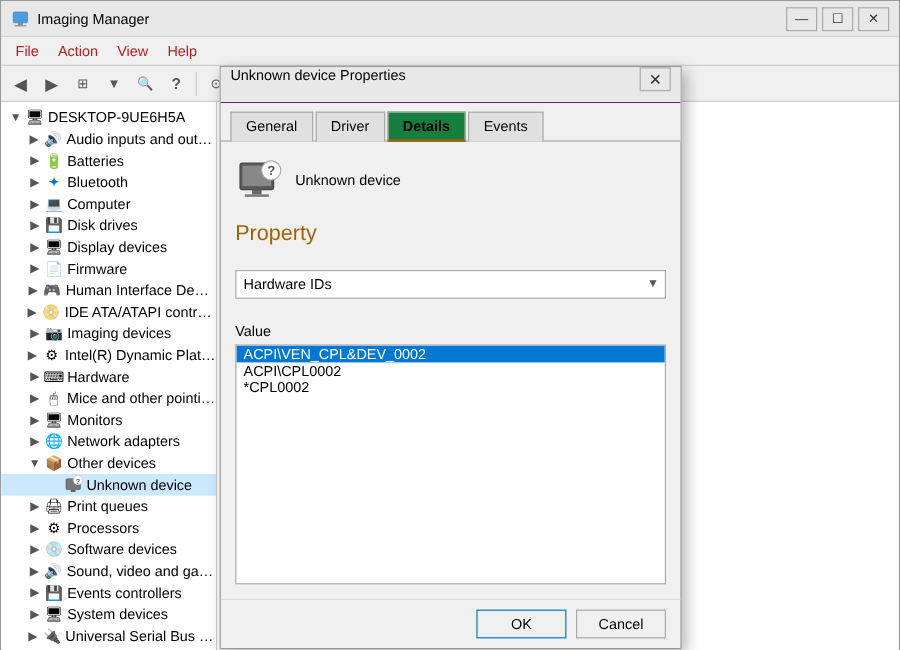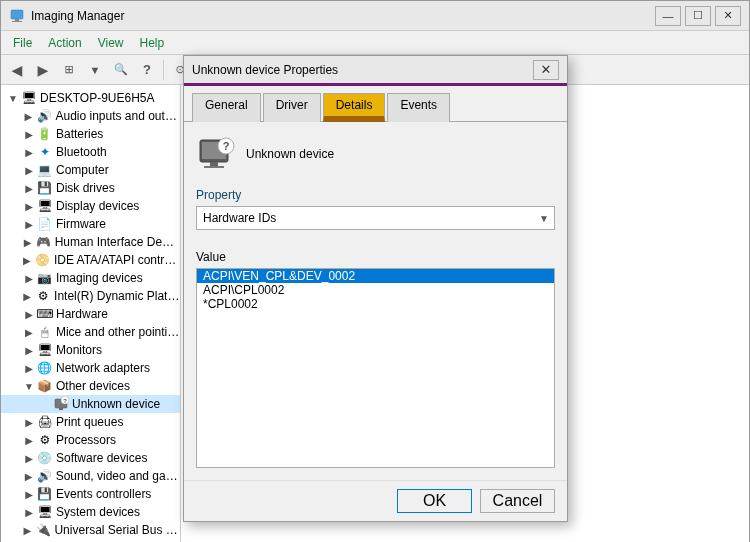--- a/index.html
+++ b/index.html
@@ -69,21 +69,21 @@
       display: flex;
       align-items: center;
       padding: 0 4px;
       border-bottom: 1px solid #ccc;
     }
 
     .menu-item {
       padding: 2px 8px;
       cursor: pointer;
       font-size: 12px;
-      color: #15803d;
+      color: #b91c1c;
     }
 
     
     .toolbar {
       background: #f0f0f0;
       height: 30px;
       display: flex;
       align-items: center;
       padding: 0 4px;
       border-bottom: 1px solid #ccc;
@@ -178,23 +178,23 @@
       background: #f0f0f0;
       border: 1px solid #999;
       box-shadow: 4px 4px 12px rgba(0,0,0,0.3);
       z-index: 20;
     }
 
     .dialog-title-bar {
       background: #e8e8e8;
       height: 30px;
       display: flex;
-      align-items: center;
+      align-items: flex-start;
       padding: 0 8px;
-      border-bottom: 3px solid #701a75;
+      border-bottom: 1px solid #701a75;
     }
 
     .dialog-title-text {
       flex: 1;
       font-size: 12px;
       color: #000;
     }
 
     .dialog-close-btn {
       width: 26px;
@@ -223,23 +223,23 @@
       border-bottom: none;
       background: #e0e0e0;
       cursor: pointer;
       font-size: 12px;
       margin-right: 2px;
       position: relative;
       top: 1px;
     }
 
     .tab.active {
-      background: #eab308;
-      border-bottom: 6px solid #a16207;
-      font-weight: normal;
+      background: #15803d;
+      border-bottom: 2px solid #a16207;
+      font-weight: bold;
       z-index: 1;
     }
 
     
     .dialog-content {
       padding: 12px;
     }
 
     .device-header {
       display: flex;
@@ -256,23 +256,23 @@
       justify-content: center;
       position: relative;
     }
 
     .device-name {
       font-size: 12px;
       color: #000;
     }
 
     .property-label {
-      font-size: 12px;
-      color: #0c4a6e;
-      margin-bottom: 4px;
+      font-size: 18px;
+      color: #a16207;
+      margin-bottom: 20px;
     }
 
     .property-dropdown {
       width: 100%;
       height: 24px;
       border: 1px solid #aaa;
       background: white;
       padding: 0 24px 0 6px;
       font-size: 12px;
       appearance: none;
@@ -329,21 +329,21 @@
       padding: 8px 12px;
       border-top: 1px solid #ddd;
     }
 
     .dialog-btn {
       width: 75px;
       height: 24px;
       background: #f0f0f0;
       border: 1px solid #aaa;
       cursor: pointer;
-      font-size: 16px;
+      font-size: 12px;
       display: flex;
       align-items: center;
       justify-content: center;
     }
     .dialog-btn.primary { border-color: #0078d4; }
   </style>
 </head>
 <body>
 
 <div class="device-manager-window">

